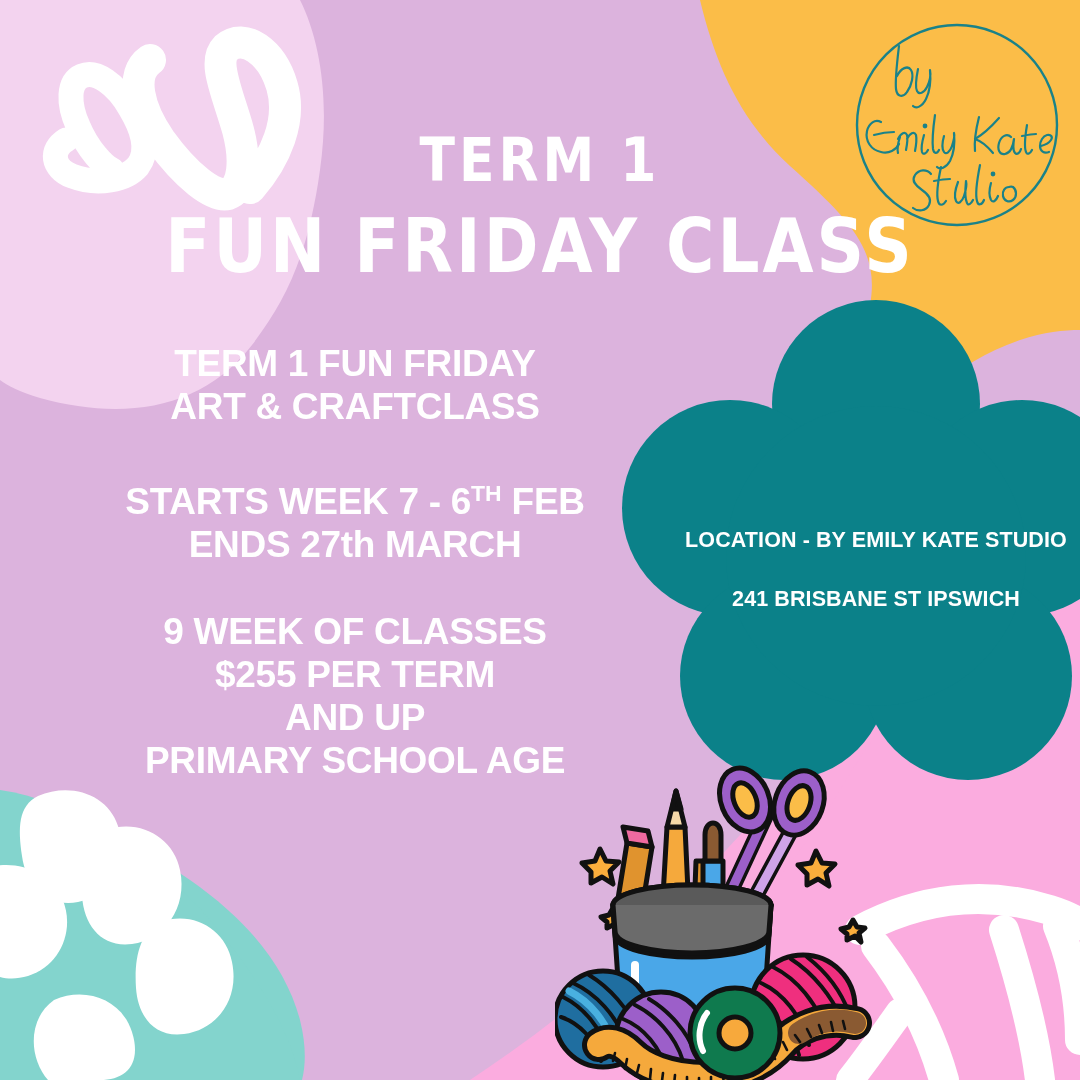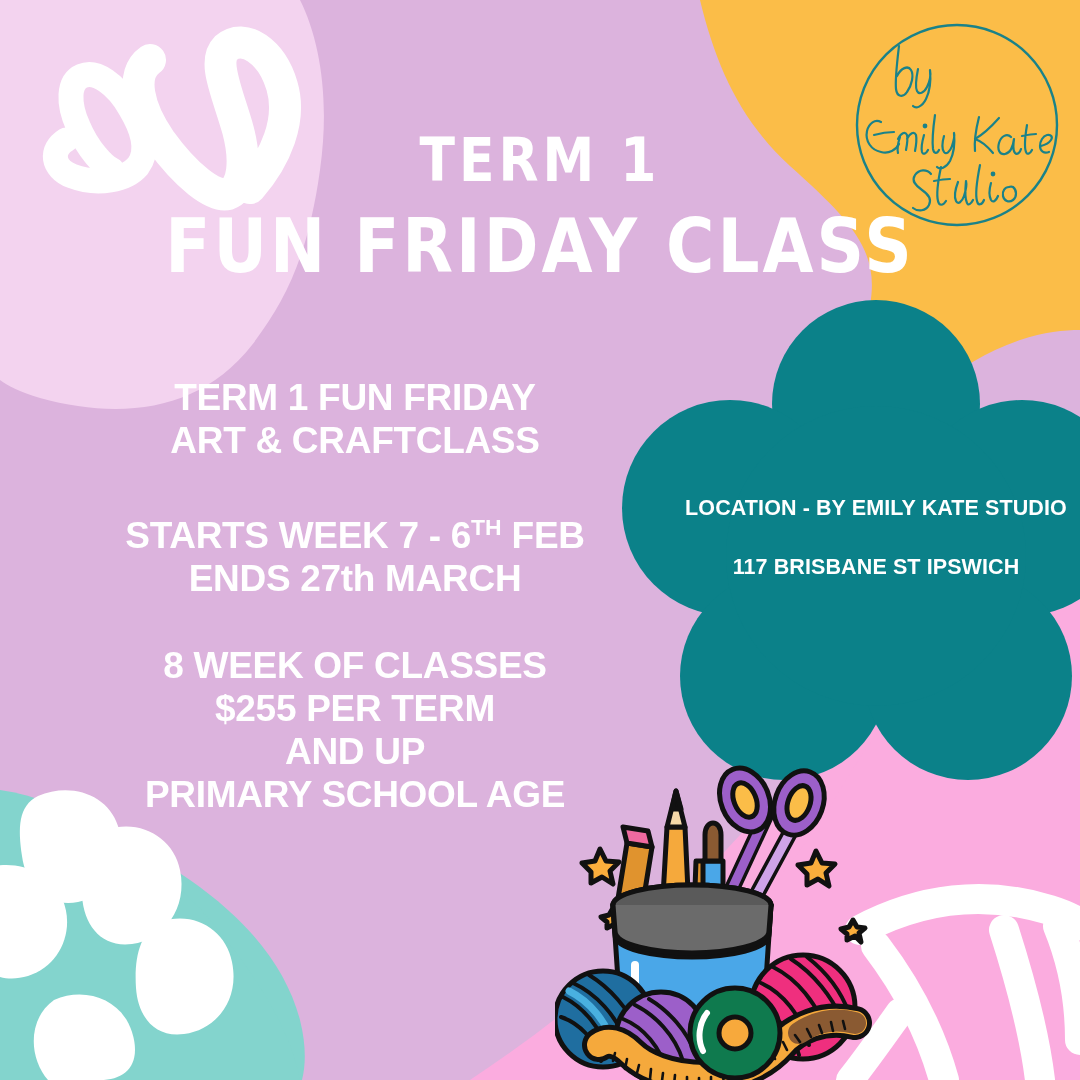--- a/index.html
+++ b/index.html
@@ -42,21 +42,21 @@
     font-size:66px;
     font-family:"DejaVu Sans", sans-serif;
     font-weight:bold;
     letter-spacing:3px;
     transform:scaleY(1.14);
   }
 
   #body-block {
     position:absolute;
     left:60px;
-    top:376px;
+    top:342px;
     width:590px;
     text-align:center;
     color:#ffffff;
     z-index:30;
     font-weight:bold;
   }
   #body-block .para { margin-bottom:44px; }
   #body-block .para:last-child { margin-bottom:0; }
   #body-block .ln {
     font-size:37px;
@@ -64,21 +64,21 @@
     letter-spacing:-0.3px;
     white-space:nowrap;
     font-weight:bold;
   }
   #body-block sup { font-size:0.62em; vertical-align:super; letter-spacing:0; }
 
   
   #location-block {
     position:absolute;
     left:676px;
-    top:496px;
+    top:528px;
     width:400px;
     text-align:center;
     color:#ffffff;
     z-index:30;
   }
   #location-line1 {
     font-size:21.5px;
     font-weight:bold;
     letter-spacing:0.1px;
     white-space:nowrap;
@@ -183,30 +183,30 @@
       <div class="ln">TERM 1 FUN FRIDAY</div>
       <div class="ln">ART &amp; CRAFTCLASS</div>
     </div>
 
     <div class="para">
       <div class="ln"><span>STARTS WEEK 7 - 6</span><sup>TH</sup><span> FEB</span></div>
       <div class="ln">ENDS 27th MARCH</div>
     </div>
 
     <div class="para">
-      <div class="ln">8 WEEK OF CLASSES</div>
+      <div class="ln">9 WEEK OF CLASSES</div>
       <div class="ln">$255 PER TERM</div>
       <div class="ln">AND UP</div>
       <div class="ln">PRIMARY SCHOOL AGE</div>
     </div>
   </div>
 
   <div id="location-block">
     <div id="location-line1">LOCATION - BY EMILY KATE STUDIO</div>
-    <div id="location-line2">117 BRISBANE ST IPSWICH</div>
+    <div id="location-line2">241 BRISBANE ST IPSWICH</div>
   </div>
 
   <div id="logo-badge">
     <svg viewBox="0 0 212 212" xmlns="http://www.w3.org/2000/svg">
       <circle cx="106" cy="106" r="100" fill="none" stroke="#1a8289" stroke-width="2.4"></circle>
       <g fill="none" stroke="#1a8289" stroke-width="2.2" stroke-linecap="round" stroke-linejoin="round">
 
         <path d="M48,27 C46,44 44,60 45,70 C46,78 52,79 56,73 C61,66 63,56 60,51 C57,46 50,49 46,57"></path>
         <path d="M67,50 C65,60 64,68 66,72 C68,76 73,74 76,68 C79,62 80,56 79,51
                  M79,51 C80,62 79,72 75,80 C71,88 65,90 62,87"></path>

